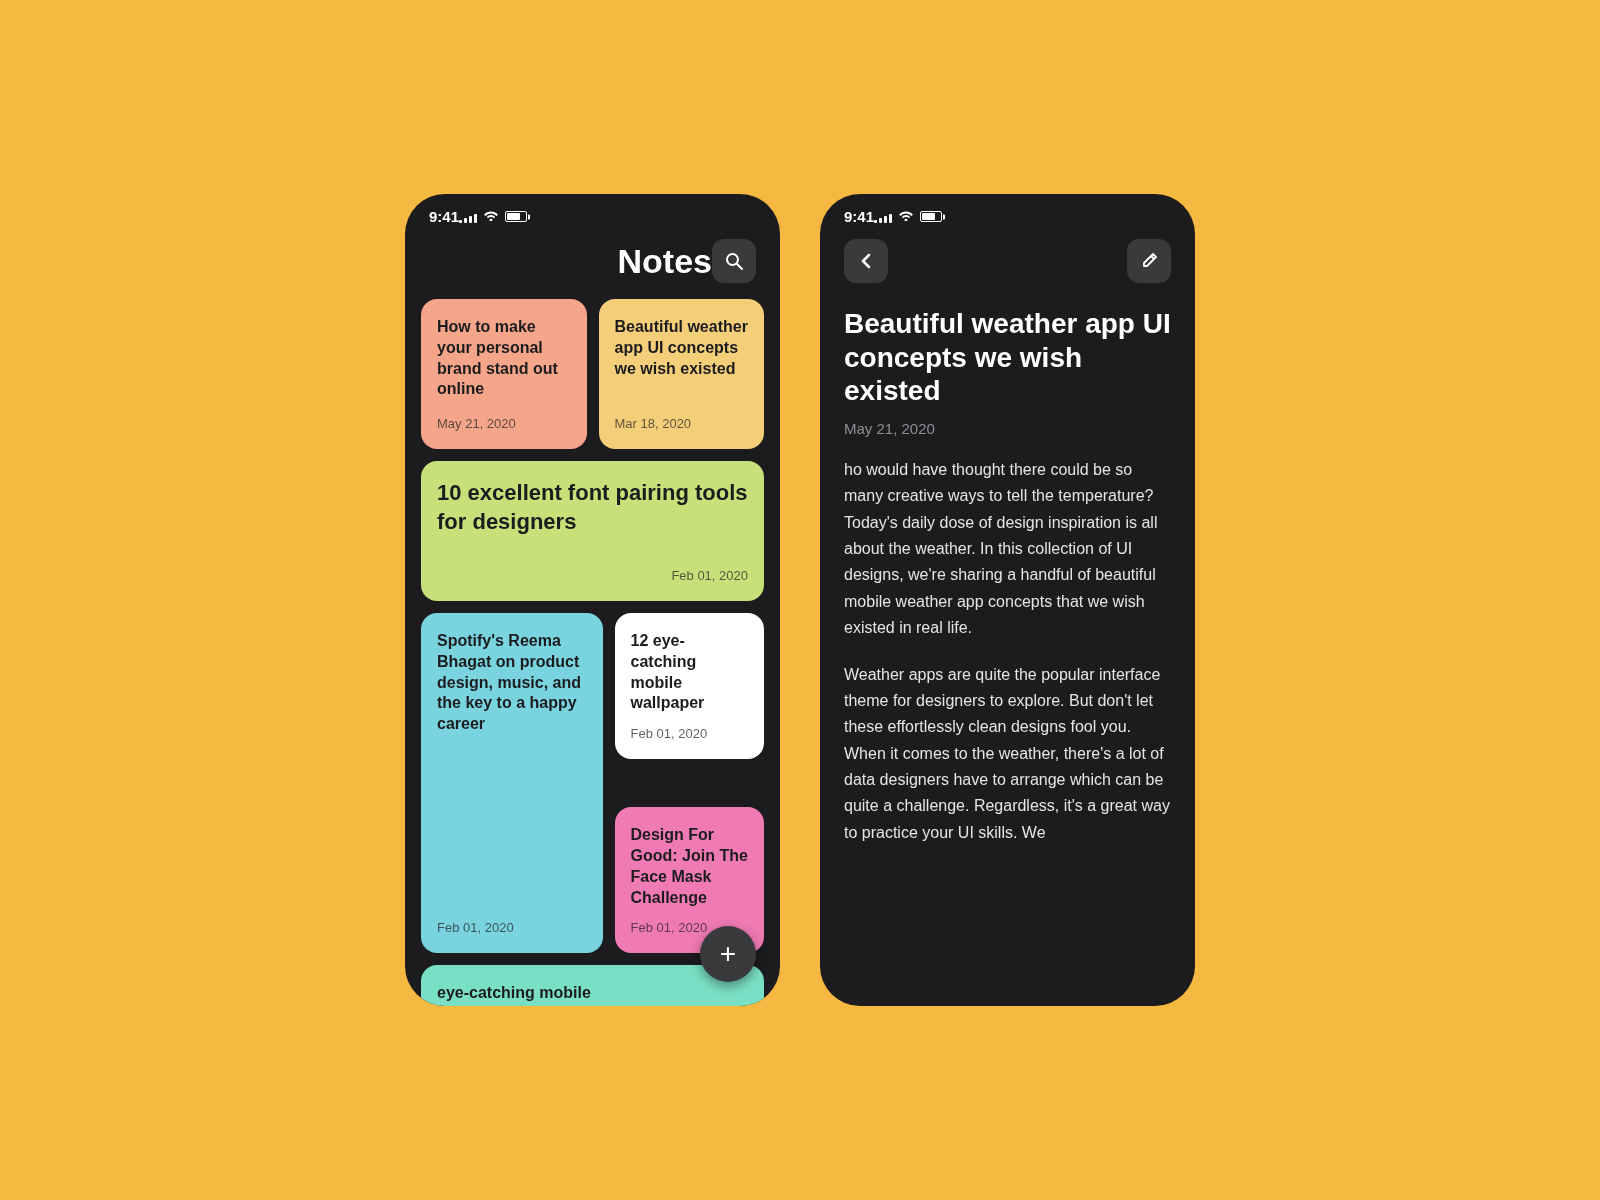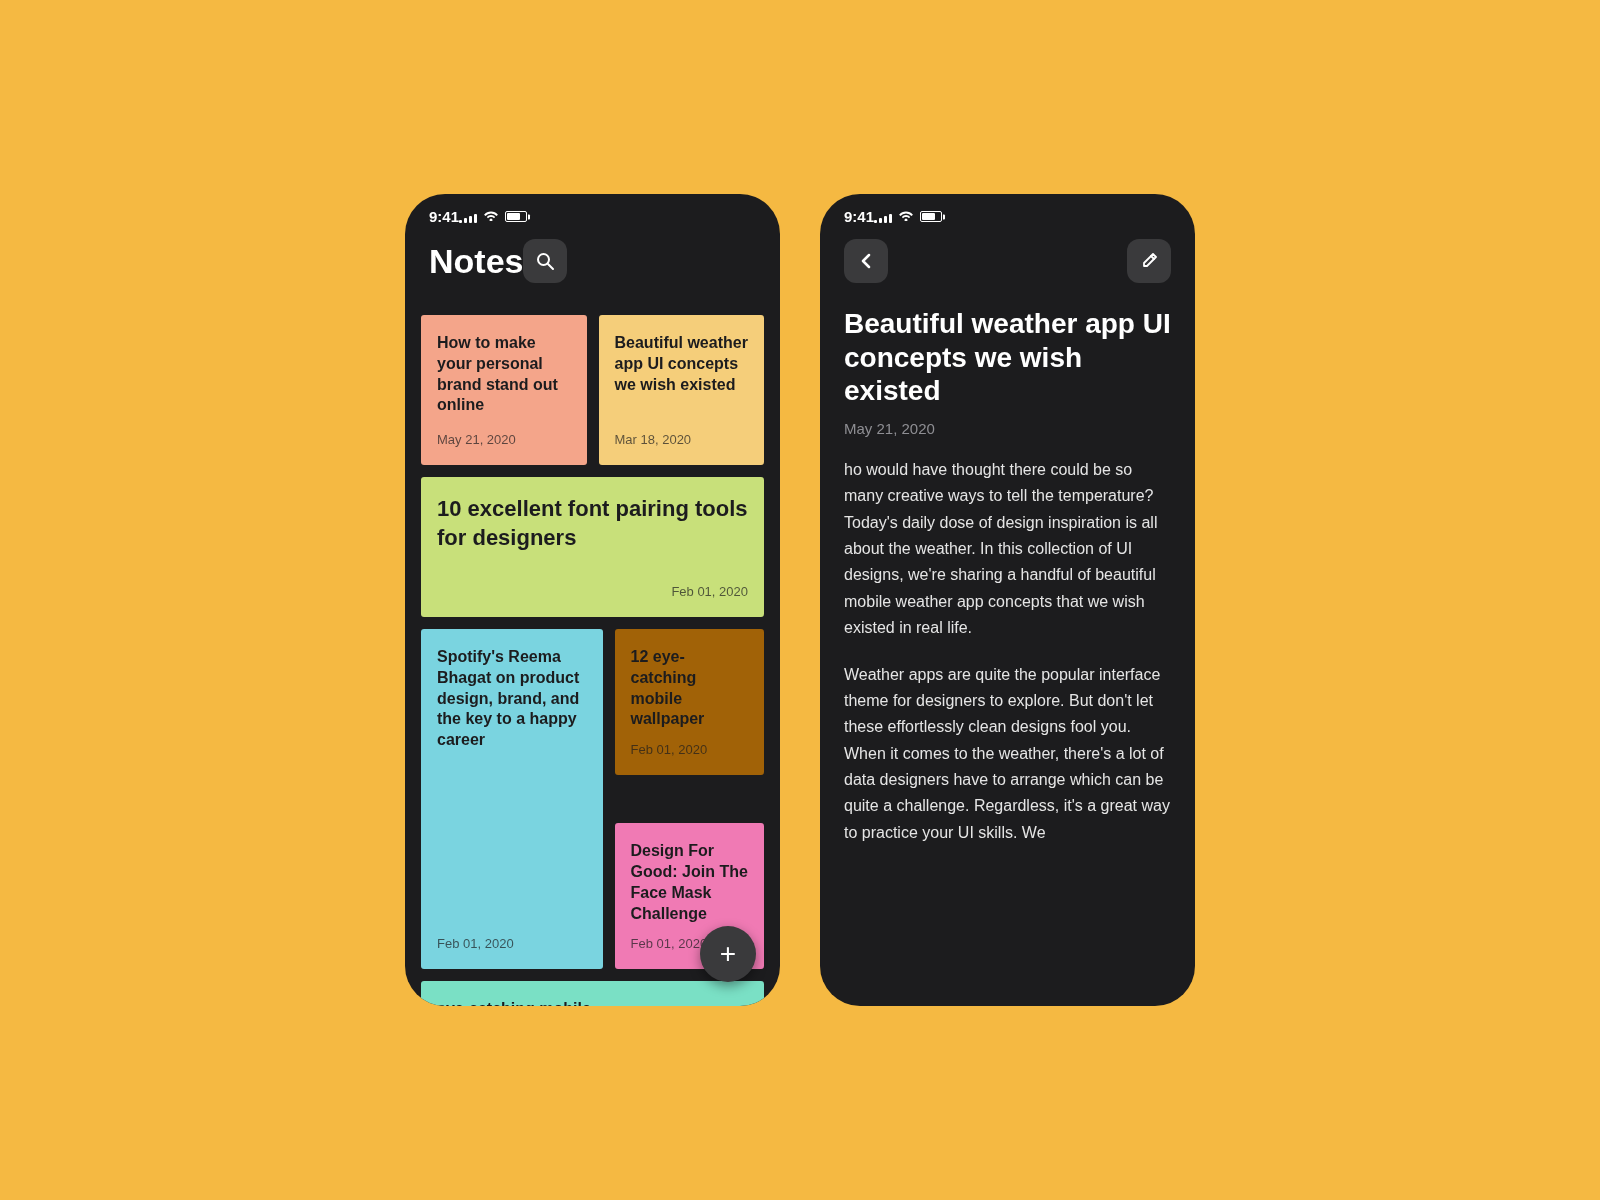--- a/index.html
+++ b/index.html
@@ -91,23 +91,23 @@
     .battery-fill {
       width: 70%;
       height: 100%;
       background: #FFFFFF;
       border-radius: 1px;
     }
 
     
     .notes-header {
       display: flex;
-      justify-content: flex-start;
-      align-items: center;
-      padding: 8px 24px 32px;
+      justify-content: flex-end;
+      align-items: center;
+      padding: 8px 24px 16px;
       flex-shrink: 0;
     }
 
     .notes-title {
       font-size: 34px;
       font-weight: 700;
       color: #FFFFFF;
     }
 
     .search-btn {
@@ -129,34 +129,34 @@
       overflow: hidden;
       flex: 1;
     }
 
     .notes-row {
       display: flex;
       gap: 12px;
     }
 
     .note-card {
-      border-radius: 3px;
+      border-radius: 16px;
       padding: 18px 16px;
       display: flex;
       flex-direction: column;
       justify-content: space-between;
       cursor: pointer;
       flex: 1;
     }
 
     .note-card.salmon { background: #F4A58A; }
     .note-card.yellow { background: #F5CE7A; }
     .note-card.green { background: #C8E07A; gap: 15px; }
     .note-card.blue { background: #7AD4E0; }
-    .note-card.purple { background: #a16207; }
+    .note-card.purple { background: #ffffff; }
     .note-card.pink { background: #F07AB4; margin-top: 36px; }
     .note-card.teal { background: #7AE0C5; }
 
     .note-text {
       font-size: 16px;
       font-weight: 600;
       color: #1C1C1E;
       line-height: 1.3;
       margin-bottom: 12px;
     }
@@ -293,21 +293,21 @@
 
     <div class="notes-row">
       <div class="note-card green full-width" style="min-height:140px;">
         <span class="note-text" style="font-size:22px;">10 excellent font pairing tools for designers</span>
         <span class="note-date" style="text-align:right;">Feb 01, 2020</span>
       </div>
     </div>
 
     <div class="notes-row">
       <div class="note-card blue" style="min-height:200px;">
-        <span class="note-text">Spotify's Reema Bhagat on product design, brand, and the key to a happy career</span>
+        <span class="note-text">Spotify's Reema Bhagat on product design, music, and the key to a happy career</span>
         <span class="note-date">Feb 01, 2020</span>
       </div>
       <div style="display:flex; flex-direction:column; gap:12px; flex:1;">
         <div class="note-card purple" style="flex:1; min-height:90px;">
           <span class="note-text">12 eye-catching mobile wallpaper</span>
           <span class="note-date">Feb 01, 2020</span>
         </div>
         <div class="note-card pink" style="flex:1; min-height:90px;">
           <span class="note-text">Design For Good: Join The Face Mask Challenge</span>
           <span class="note-date">Feb 01, 2020</span>

